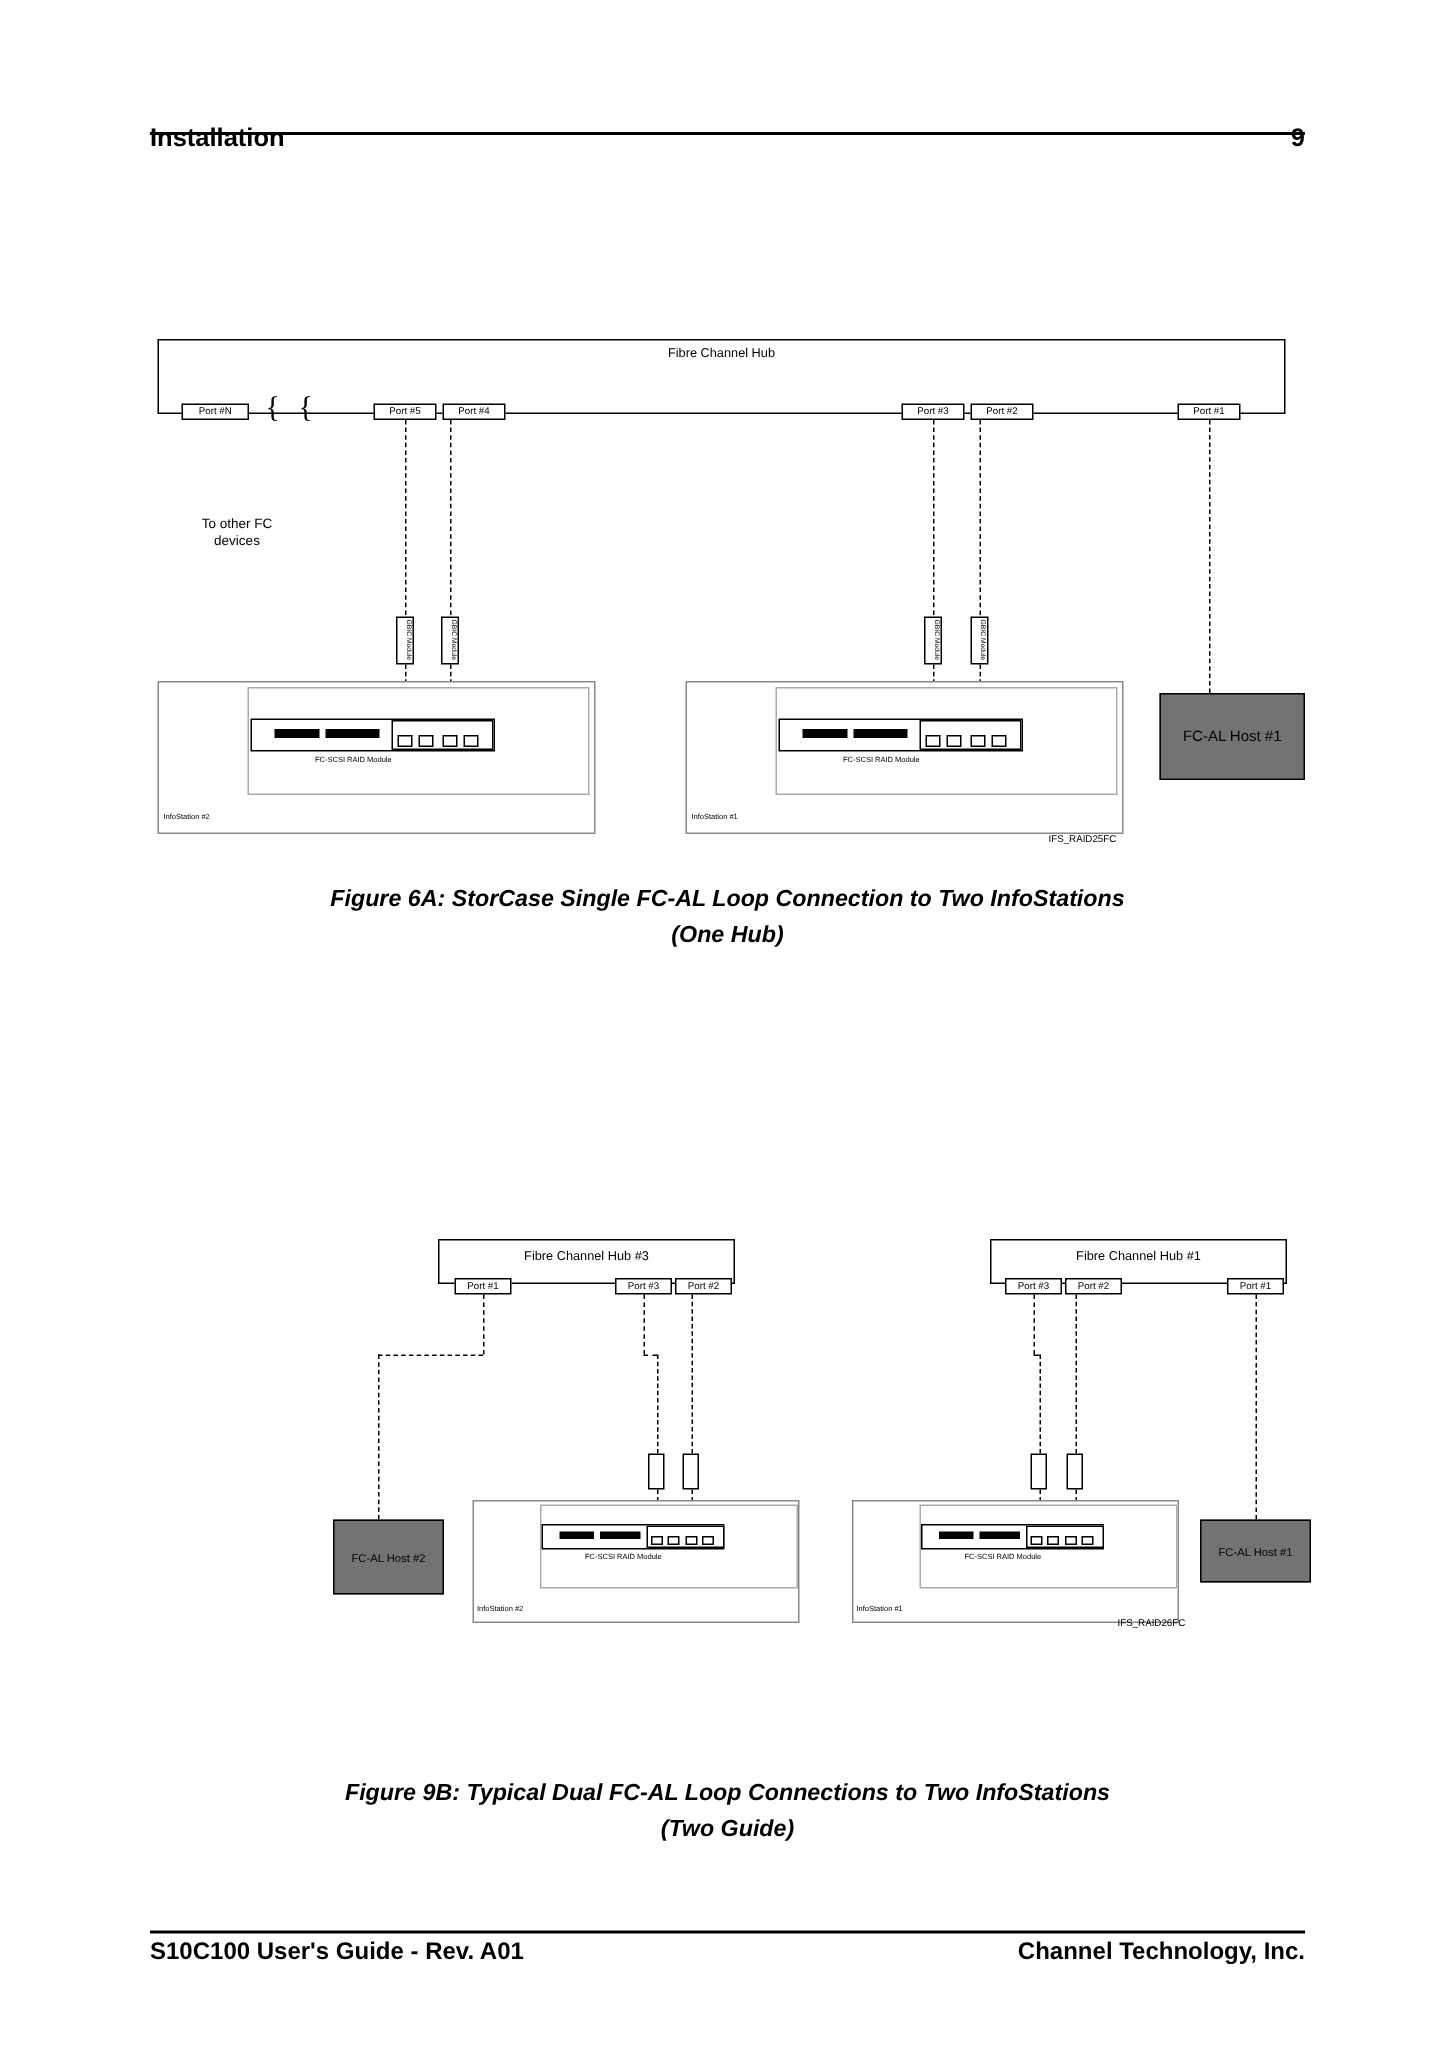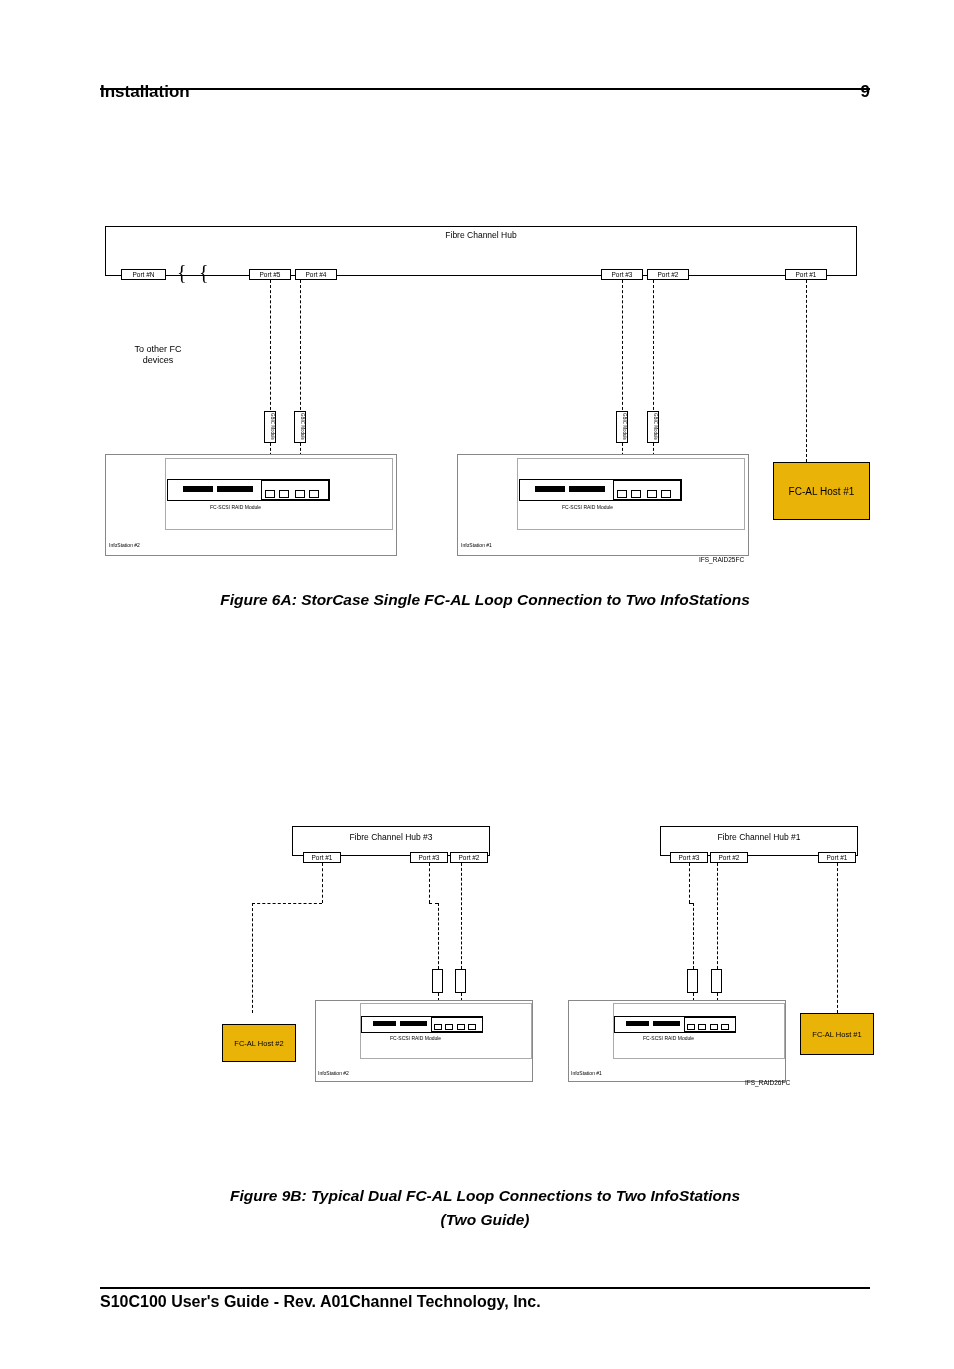--- a/index.html
+++ b/index.html
@@ -18,21 +18,21 @@
     position:absolute;left:100px;top:50px;width:770px;
     display:flex;justify-content:space-between;align-items:flex-end;
     font-size:17px;font-weight:bold;margin-top:32px;
   }
   .hdr-rule{position:absolute;left:100px;top:88px;width:770px;height:2px;background:#000;}
 
   
   .ftr-rule{position:absolute;left:100px;top:1287px;width:770px;height:2px;background:#000;}
   .ftr{
     position:absolute;left:100px;top:1293px;width:770px;
-    display:flex;justify-content:flex-start;
+    display:flex;justify-content:space-between;
     font-size:16px;font-weight:bold;
   }
 
   
   .caption{
     position:absolute;width:770px;left:100px;text-align:center;
     font-size:15.5px;font-weight:bold;font-style:italic;line-height:24px;
   }
   .cap6a{top:588px;}
   .cap6b{top:1184px;}
@@ -55,21 +55,21 @@
   .raidmod{position:absolute;border:1px solid #000;background:#fff;box-sizing:border-box;}
   .blk{position:absolute;background:#000;}
   .sm-port{position:absolute;border:1px solid #000;background:#fff;box-sizing:border-box;}
   .tinylbl{position:absolute;font-size:5px;line-height:6px;white-space:nowrap;}
   .gbic{
     position:absolute;border:1px solid #000;background:#fff;box-sizing:border-box;
     font-size:4.5px;line-height:5px;writing-mode:vertical-rl;text-orientation:mixed;
     padding:1px 0;text-align:center;
   }
   .hostbox{
-    position:absolute;border:1px solid #000;background:#eab308;box-sizing:border-box;
+    position:absolute;border:1px solid #000;background:#737373;box-sizing:border-box;
     display:flex;align-items:center;justify-content:center;font-size:10px;
   }
   .hostbox.sm{font-size:7.5px;}
   .note{position:absolute;font-size:9px;line-height:11px;text-align:center;}
   .figid{position:absolute;font-size:6.5px;}
   .squiggle{position:absolute;font-size:20px;line-height:20px;font-family:"Liberation Serif",serif;}
 </style>
 </head>
 <body>
 
@@ -147,20 +147,21 @@
     <div class="tinylbl" style="left:457px;top:278px;">FC-SCSI RAID Module</div>
     <div class="tinylbl" style="left:356px;top:316px;">InfoStation #1</div>
 
     <div class="hostbox" style="left:668px;top:236px;width:97px;height:58px;">FC-AL Host #1</div>
 
     <div class="figid" style="left:594px;top:330px;">IFS_RAID25FC</div>
   </div>
 
   <div class="caption cap6a">
     <div>Figure 6A:   StorCase Single FC-AL Loop Connection to Two InfoStations</div>
+    <div>(One  Hub)</div>
   </div>
 
   <div class="fig" style="left:220px;top:826px;width:660px;height:270px;">
 
     <div class="box" style="left:72px;top:0px;width:198px;height:30px;">
       <div class="hubtitle" style="top:5px;">Fibre Channel Hub #3</div>
     </div>
     <div class="port" style="left:83px;top:26px;width:38px;">Port #1</div>
     <div class="port" style="left:190px;top:26px;width:38px;">Port #3</div>
     <div class="port" style="left:230px;top:26px;width:38px;">Port #2</div>
@@ -219,21 +220,21 @@
     <div class="blk" style="left:433px;top:195px;width:27px;height:5px;"></div>
     <div class="blk" style="left:466px;top:196px;width:7px;height:7px;"></div>
     <div class="sm-port" style="left:464px;top:191px;width:52px;height:15px;"></div>
     <div class="sm-port" style="left:467px;top:198px;width:8px;height:6px;"></div>
     <div class="sm-port" style="left:478px;top:198px;width:8px;height:6px;"></div>
     <div class="sm-port" style="left:490px;top:198px;width:8px;height:6px;"></div>
     <div class="sm-port" style="left:501px;top:198px;width:8px;height:6px;"></div>
     <div class="tinylbl" style="left:423px;top:209px;">FC-SCSI RAID Module</div>
     <div class="tinylbl" style="left:351px;top:244px;">InfoStation #1</div>
 
-    <div class="hostbox sm" style="left:2px;top:187px;width:74px;height:38px;margin-top:11px;">FC-AL Host #2</div>
+    <div class="hostbox sm" style="left:2px;top:187px;width:74px;height:50px;">FC-AL Host #2</div>
     <div class="hostbox sm" style="left:580px;top:187px;width:74px;height:42px;">FC-AL Host #1</div>
 
     <div class="figid" style="left:525px;top:253px;">IFS_RAID26FC</div>
   </div>
 
   <div class="caption cap6b">
     <div>Figure 9B:   Typical Dual FC-AL Loop Connections to Two InfoStations</div>
     <div>(Two  Guide)</div>
   </div>
 

